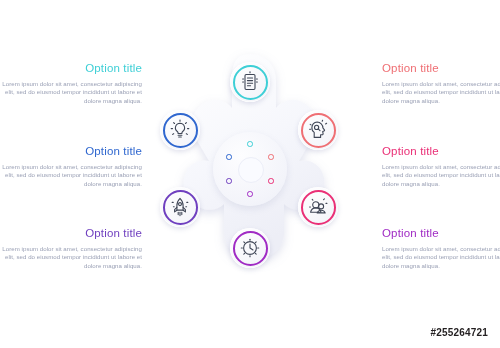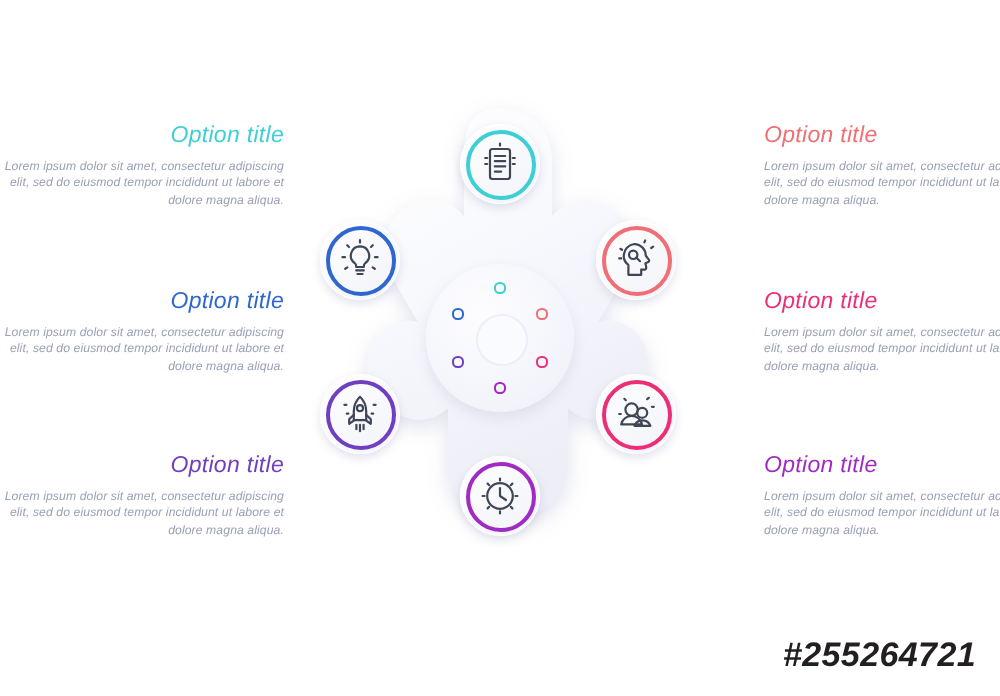--- a/index.html
+++ b/index.html
@@ -12,21 +12,20 @@
     background: #ffffff;
     font-family: "Liberation Sans", sans-serif;
     overflow: hidden;
     position: relative;
   }
   #canvas {
     position: relative;
     width: 500px;
     height: 348px;
     background: #ffffff;
-    font-style: italic;
   }
 
   
   .opt-block {
     position: absolute;
     width: 148px;
   }
   .opt-block.left  { text-align: right; right: 358px; }
   .opt-block.right { text-align: left;  left: 382px; }
 
@@ -127,21 +126,21 @@
     border: 1px solid #ccc;
     box-sizing: border-box;
     background: transparent;
   }
 
   
   #watermark {
     position: absolute;
     right: 12px;
     bottom: 10px;
-    font-size: 17px;
+    font-size: 10px;
     font-weight: bold;
     color: #231f20;
     letter-spacing: 0.2px;
   }
 </style>
 </head>
 <body>
 
 <div id="canvas">
 

